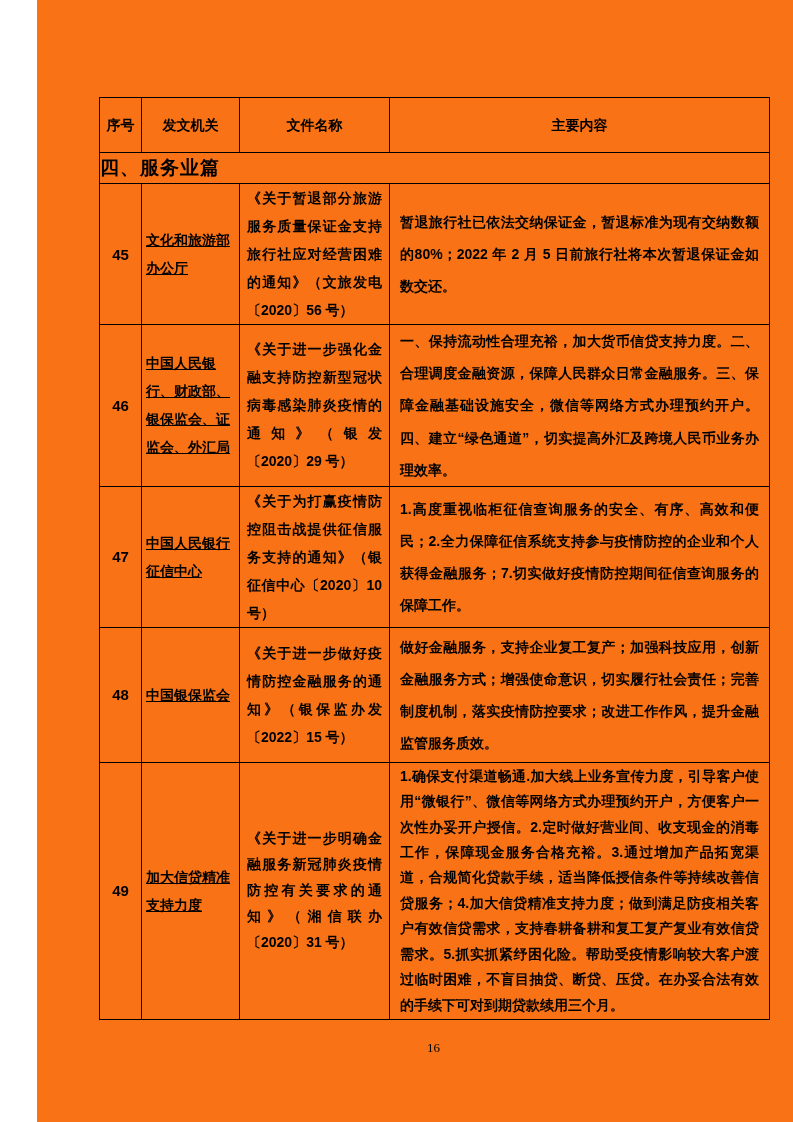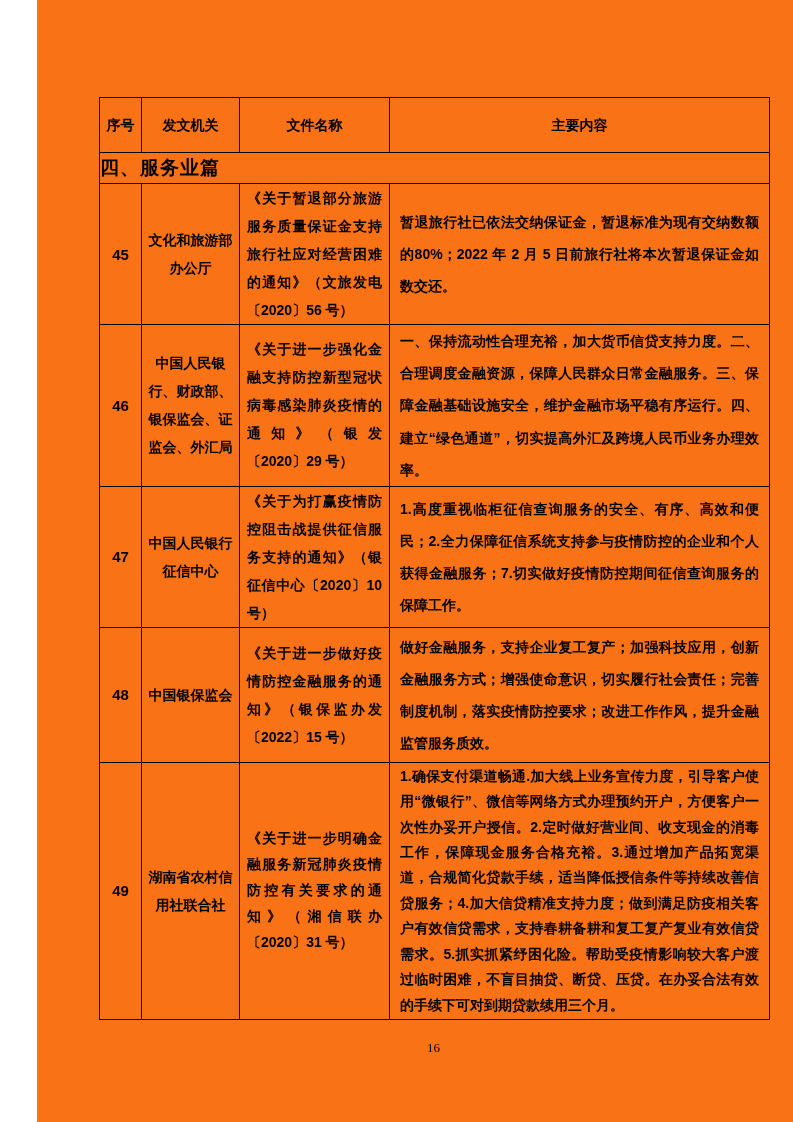--- a/index.html
+++ b/index.html
@@ -51,23 +51,24 @@
     text-align: center;
     line-height: 1.5;
     font-size: 14px;
   }
   td.cell-no {
     text-align: center;
     font-family: Liberation Sans, sans-serif;
     font-size: 15px;
   }
   td.cell-agency {
-    text-align: center;
+    text-align: left;
     line-height: 2.0;
     padding: 0 4px;
+    text-decoration: underline;
   }
   td.cell-doc {
     text-align: justify;
     line-height: 2.0;
     padding: 0 7px;
   }
   td.cell-content {
     text-align: justify;
     line-height: 2.3;
     padding: 0 10px;
@@ -120,40 +121,40 @@
         <td class="cell-no">45</td>
         <td class="cell-agency">文化和旅游部办公厅</td>
         <td class="cell-doc">《关于暂退部分旅游服务质量保证金支持旅行社应对经营困难的通知》（文旅发电〔2020〕56 号）</td>
         <td class="cell-content">暂退旅行社已依法交纳保证金，暂退标准为现有交纳数额的80%；2022 年 2 月 5 日前旅行社将本次暂退保证金如数交还。</td>
       </tr>
 
       <tr class="row-46">
         <td class="cell-no">46</td>
         <td class="cell-agency">中国人民银行、财政部、银保监会、证监会、外汇局</td>
         <td class="cell-doc">《关于进一步强化金融支持防控新型冠状病毒感染肺炎疫情的通知》（银发〔2020〕29 号）</td>
-        <td class="cell-content">一、保持流动性合理充裕，加大货币信贷支持力度。二、合理调度金融资源，保障人民群众日常金融服务。三、保障金融基础设施安全，维护金融市场平稳有序运行。四、建立“绿色通道”，切实提高外汇及跨境人民币业务办理效率。</td>
+        <td class="cell-content">一、保持流动性合理充裕，加大货币信贷支持力度。二、合理调度金融资源，保障人民群众日常金融服务。三、保障金融基础设施安全，微信等网络方式办理预约开户。四、建立“绿色通道”，切实提高外汇及跨境人民币业务办理效率。</td>
       </tr>
 
       <tr class="row-47">
         <td class="cell-no">47</td>
         <td class="cell-agency">中国人民银行征信中心</td>
         <td class="cell-doc">《关于为打赢疫情防控阻击战提供征信服务支持的通知》（银征信中心〔2020〕10 号）</td>
         <td class="cell-content">1.高度重视临柜征信查询服务的安全、有序、高效和便民；2.全力保障征信系统支持参与疫情防控的企业和个人获得金融服务；7.切实做好疫情防控期间征信查询服务的保障工作。</td>
       </tr>
 
       <tr class="row-48">
         <td class="cell-no">48</td>
         <td class="cell-agency">中国银保监会</td>
         <td class="cell-doc">《关于进一步做好疫情防控金融服务的通知》（银保监办发〔2022〕15 号）</td>
         <td class="cell-content">做好金融服务，支持企业复工复产；加强科技应用，创新金融服务方式；增强使命意识，切实履行社会责任；完善制度机制，落实疫情防控要求；改进工作作风，提升金融监管服务质效。</td>
       </tr>
 
       <tr class="row-49">
         <td class="cell-no">49</td>
-        <td class="cell-agency">湖南省农村信用社联合社</td>
+        <td class="cell-agency">加大信贷精准支持力度</td>
         <td class="cell-doc">《关于进一步明确金融服务新冠肺炎疫情防控有关要求的通知》（湘信联办〔2020〕31 号）</td>
         <td class="cell-content">1.确保支付渠道畅通.加大线上业务宣传力度，引导客户使用“微银行”、微信等网络方式办理预约开户，方便客户一次性办妥开户授信。2.定时做好营业间、收支现金的消毒工作，保障现金服务合格充裕。3.通过增加产品拓宽渠道，合规简化贷款手续，适当降低授信条件等持续改善信贷服务；4.加大信贷精准支持力度；做到满足防疫相关客户有效信贷需求，支持春耕备耕和复工复产复业有效信贷需求。5.抓实抓紧纾困化险。帮助受疫情影响较大客户渡过临时困难，不盲目抽贷、断贷、压贷。在办妥合法有效的手续下可对到期贷款续用三个月。</td>
       </tr>
     </tbody>
   </table>
 
   <div class="page-number">16</div>
 
 </div>
 

